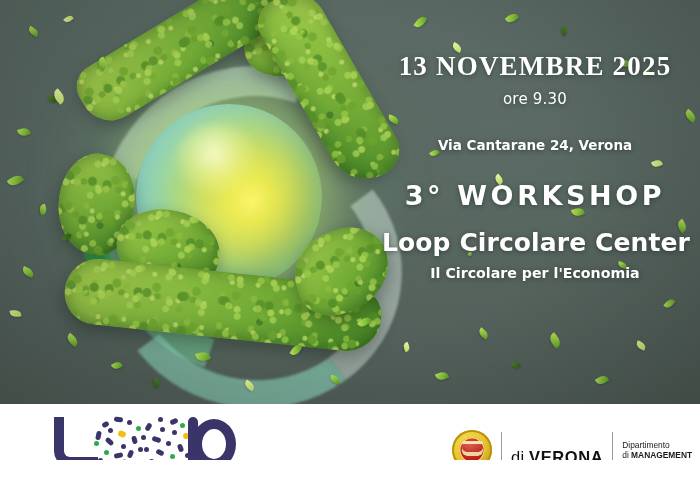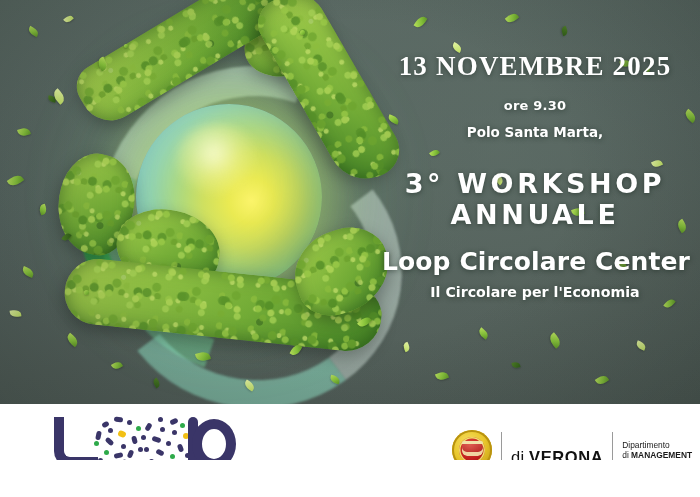--- a/index.html
+++ b/index.html
@@ -200,24 +200,24 @@
     font-family: "Liberation Serif", "DejaVu Serif", serif;
     font-size: 27px;
     font-weight: 700;
     letter-spacing: 1.2px;
     line-height: 1.05;
     margin: 0;
     white-space: nowrap;
   }
   .time-line {
     font-family: "DejaVu Sans", sans-serif;
-    font-size: 13px;
-    font-weight: 700;
+    font-size: 15px;
+    font-weight: 400;
     letter-spacing: 0.2px;
-    margin: 18px 0 0 0;
+    margin: 10px 0 0 0;
   }
   .venue {
     font-family: "DejaVu Sans", sans-serif;
     font-size: 13.5px;
     font-weight: 600;
     line-height: 1.28;
     margin: 11px 0 0 0;
   }
   .workshop {
     font-family: "DejaVu Sans", sans-serif;
@@ -475,25 +475,25 @@
       <span class="leaf tiny" style="left:646px; top:68px;  width:4px;  height:4px;"></span>
     </div>
 
     <div class="bg-vignette"></div>
   </div>
 
   <div class="copy">
     <p class="date-line">13 NOVEMBRE 2025</p>
     <p class="time-line">ore 9.30</p>
     <p class="venue">
-      <span>Polo Santa Marta,</span><br>
+      <br>
+      <span>Via Cantarane 24, Verona</span>
     </p>
     <p class="workshop">
       <span>3° WORKSHOP</span><br>
-      <span>ANNUALE</span>
     </p>
     <p class="lrc">Loop Circolare Center</p>
     <p class="tagline">
       <span>Il Circolare per l'Economia</span><br>
     </p>
   </div>
 
   <div class="footer">
 
     <div class="loop-logo">

